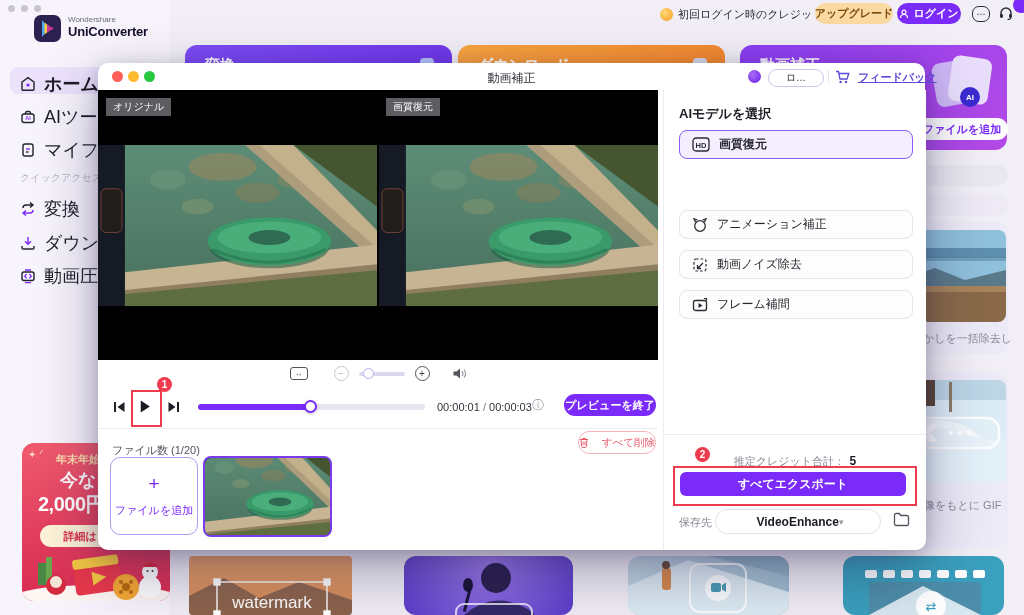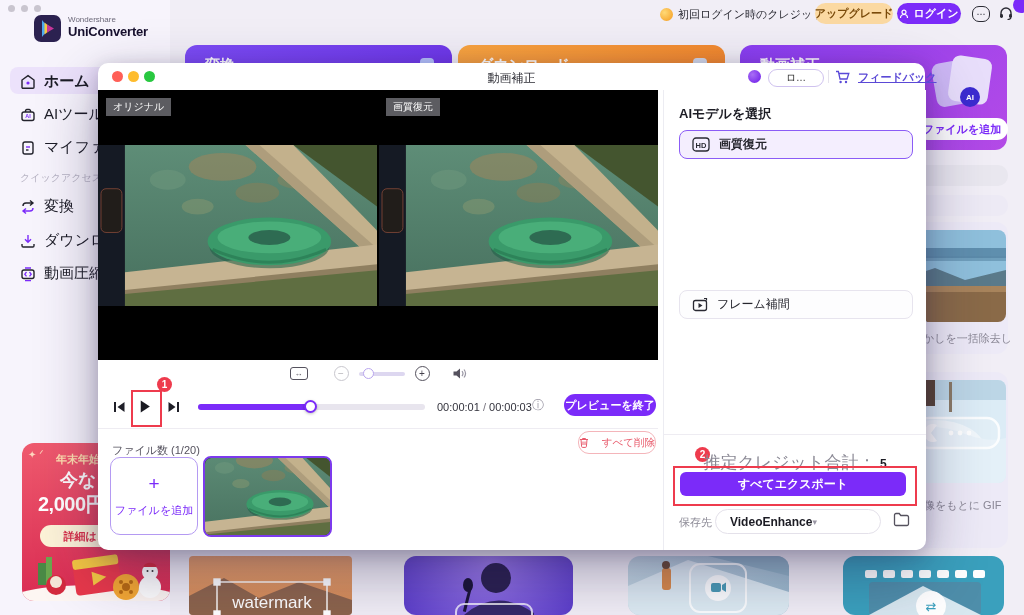--- a/index.html
+++ b/index.html
@@ -5,21 +5,21 @@
   html,body{margin:0;padding:0;}
   body{width:1024px;height:615px;overflow:hidden;font-family:"Liberation Sans","DejaVu Sans",sans-serif;background:#f1eef6;position:relative;}
   .abs{position:absolute;}
   #app{position:absolute;inset:0;width:1024px;height:615px;}
   
   #sidebar{left:0;top:0;width:170px;height:615px;background:#f7f4fc;}
   .winDot{width:7px;height:7px;border-radius:50%;background:#c9c5cf;}
   .brand1{font-size:8px;color:#6b6878;}
   .brand2{font-size:13px;font-weight:bold;color:#17102e;letter-spacing:-0.2px;}
   .navPill{left:10px;width:152px;height:27px;border-radius:8px;background:#ece2fb;}
-  .navLabel{font-size:15px;color:#1c1c26;}
+  .navLabel{font-size:18px;color:#1c1c26;}
   .navLabel.sel{font-weight:bold;}
   .secLabel{font-size:10px;color:#b6b2c2;}
   .sideIco{width:16px;height:16px;display:block;}
   
   .pill{border-radius:11px;font-size:11px;font-weight:bold;display:flex;align-items:center;justify-content:center;}
   #upgradePill{background:#fbd9a2;color:#7a4a0a;}
   #loginPill{background:#7b2bf9;color:#fff;gap:4px;}
   #creditBannerText{font-size:11px;color:#2a2a33;}
   
   .bgCard{height:105px;border-radius:12px;}
@@ -50,24 +50,24 @@
   #addTile .plus{color:#7b2bf9;font-size:19px;line-height:1;}
   #addTile .lbl{color:#7b2bf9;font-size:11px;}
   #thumbTile{border:2px solid #7c3aed;border-radius:8px;overflow:hidden;background:#000;}
   
   #rightPanel{left:565px;top:27px;width:262px;height:460px;border-left:1px solid #ececf2;background:#fff;border-radius:0 0 10px 0;}
   #panelHeading{font-size:13px;font-weight:bold;color:#1c1c24;}
   .modelBtn{left:15px;width:234px;height:29px;border:1px solid #e7e4ee;border-radius:8px;background:#fdfdfe;display:flex;align-items:center;gap:9px;padding-left:12px;box-sizing:border-box;}
   .modelBtn.sel{border:1.5px solid #8b5cf6;background:#f4eefe;}
   .modelBtn .mLbl{font-size:12px;color:#26262e;}
   .modelBtn.sel .mLbl{font-weight:bold;}
-  .creditLbl{font-size:17px;color:#8a8894;}
+  .creditLbl{font-size:11px;color:#8a8894;}
   .creditVal{font-size:12px;font-weight:bold;color:#1c1c24;}
   #saveLbl{font-size:11px;color:#8a8894;}
-  #saveDrop{border:1px solid #e4e1ea;border-radius:13px;background:#fff;display:flex;align-items:center;justify-content:flex-start;padding:0 10px 0 14px;box-sizing:border-box;}
+  #saveDrop{border:1px solid #e4e1ea;border-radius:13px;background:#fff;display:flex;align-items:center;justify-content:center;padding:0 10px 0 14px;box-sizing:border-box;}
   #saveDrop .val{font-size:12px;font-weight:bold;color:#1c1c24;}
   #saveDrop .chev{font-size:9px;color:#9a97a4;}
   
   #promo{left:22px;top:443px;width:148px;height:158px;border-radius:12px;background:linear-gradient(180deg,#ef5a6e,#d92b52);overflow:hidden;}
   .promoL1{font-size:11px;font-weight:bold;color:#ffe0b0;}
   .promoL2{font-size:18px;font-weight:bold;color:#fff;}
   .promoL3{font-size:20px;font-weight:bold;color:#fff;letter-spacing:-0.5px;}
   #promoCta{background:#fdf3d8;border-radius:12px;color:#d8304a;font-size:11px;font-weight:bold;display:flex;align-items:center;justify-content:center;}
   .txt{white-space:nowrap;}
 </style>
@@ -448,20 +448,34 @@
     <div id="rightPanel" class="abs">
       <div id="panelHeading" class="abs txt" style="left:15px;top:15px;">AIモデルを選択</div>
 
       <div class="abs modelBtn sel" style="top:40px;">
         <svg width="18" height="15" viewBox="0 0 18 15">
           <rect x="1" y="1" width="16" height="13" rx="3" fill="none" stroke="#2a2a33" stroke-width="1.3"></rect>
           <text x="9" y="11" text-anchor="middle" font-size="7.5" font-weight="bold" fill="#2a2a33">HD</text>
         </svg>
         <span class="mLbl txt">画質復元</span>
       </div>
+      <div class="abs modelBtn" style="top:120px;">
+        <svg width="16" height="16" viewBox="0 0 16 16">
+          <path d="M3.5 5 L2 1.8 5.5 3 M12.5 5 L14 1.8 10.5 3" fill="none" stroke="#2a2a33" stroke-width="1.3"></path>
+          <circle cx="8" cy="9" r="5.3" fill="none" stroke="#2a2a33" stroke-width="1.3"></circle>
+        </svg>
+        <span class="mLbl txt">アニメーション補正</span>
+      </div>
+      <div class="abs modelBtn" style="top:160px;">
+        <svg width="16" height="16" viewBox="0 0 16 16">
+          <rect x="2" y="2" width="12" height="12" rx="2" fill="none" stroke="#2a2a33" stroke-width="1.2" stroke-dasharray="2.6 2"></rect>
+          <path d="M11 6 L5.5 11.5 M5.5 8 v3.5 h3.5" fill="none" stroke="#2a2a33" stroke-width="1.3"></path>
+        </svg>
+        <span class="mLbl txt">動画ノイズ除去</span>
+      </div>
       <div class="abs modelBtn" style="top:200px;">
         <svg width="16" height="16" viewBox="0 0 16 16">
           <rect x="1.5" y="3.5" width="13" height="10" rx="2" fill="none" stroke="#2a2a33" stroke-width="1.3"></rect>
           <polygon points="6.5,6 10.5,8.5 6.5,11" fill="#2a2a33"></polygon>
           <path d="M12 1.5 h2.5 v2" fill="none" stroke="#2a2a33" stroke-width="1.2"></path>
         </svg>
         <span class="mLbl txt">フレーム補間</span>
       </div>
 
       <div class="abs divider" style="left:0;top:344px;width:262px;height:1px;"></div>

